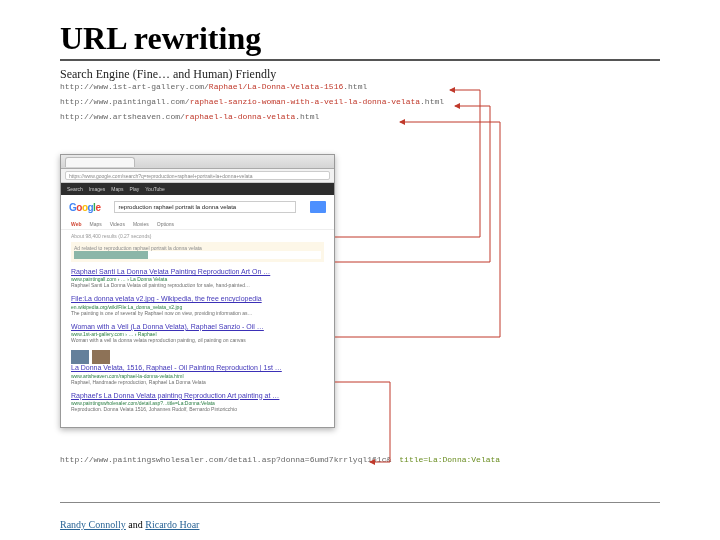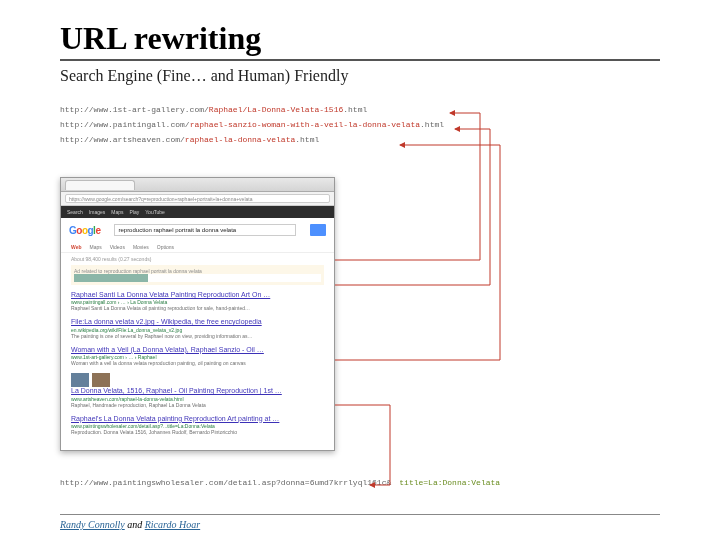--- a/index.html
+++ b/index.html
@@ -18,23 +18,22 @@
   }
   .title {
     font-size: 32px;
     font-weight: bold;
     color: #000;
     border-bottom: 2px solid #555;
     padding-bottom: 2px;
     margin-bottom: 6px;
   }
   .subtitle {
-    font-size: 16px;
+    font-size: 12px;
     color: #222;
-    margin-bottom: 20px;
   }
   .content {
     position: relative;
     height: 400px;
   }
   .url-line {
     font-family: 'Courier New', monospace;
     font-size: 8px;
     white-space: nowrap;
     margin-bottom: 6px;
@@ -191,22 +190,21 @@
   }
   .footer {
     position: absolute;
     bottom: 10px;
     left: 60px;
     right: 60px;
     display: flex;
     justify-content: space-between;
     font-size: 10px;
     border-top: 1px solid #888;
-    padding-top: 4px;
-    font-style: italic;
+    padding-top: 16px;
   }
   .footer .author .u { text-decoration: underline; color: #2a6496; }
   .footer .book .u { text-decoration: underline; }
 </style>
 </head>
 <body>
 
 <div class="slide">
   <h1 class="title">URL rewriting</h1>
   <div class="subtitle">Search Engine (Fine… and Human) Friendly</div>

